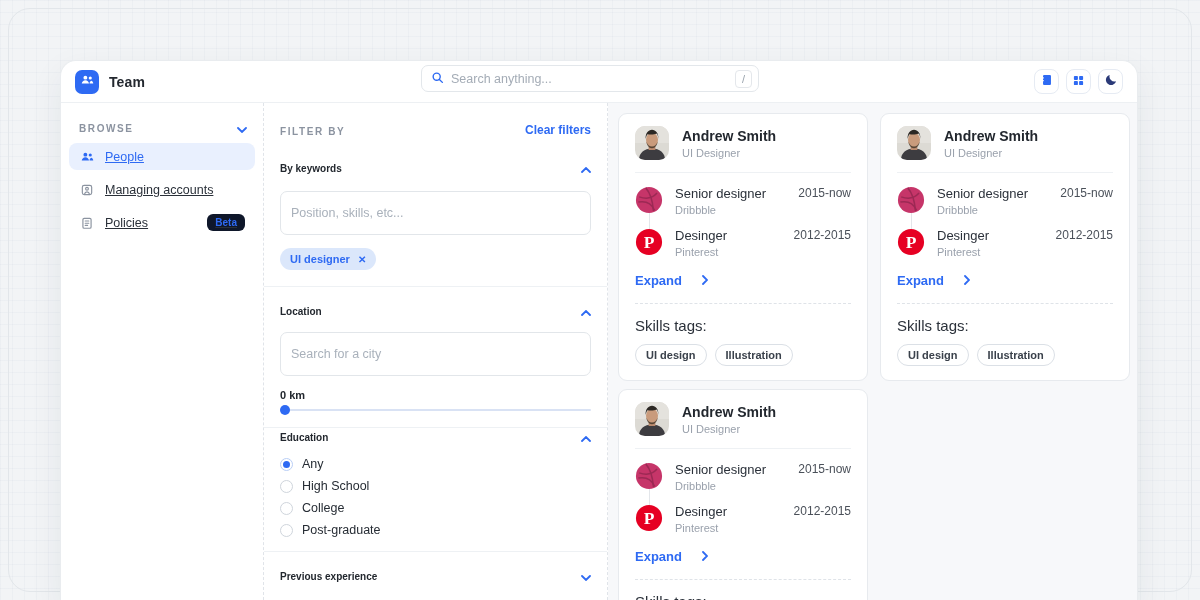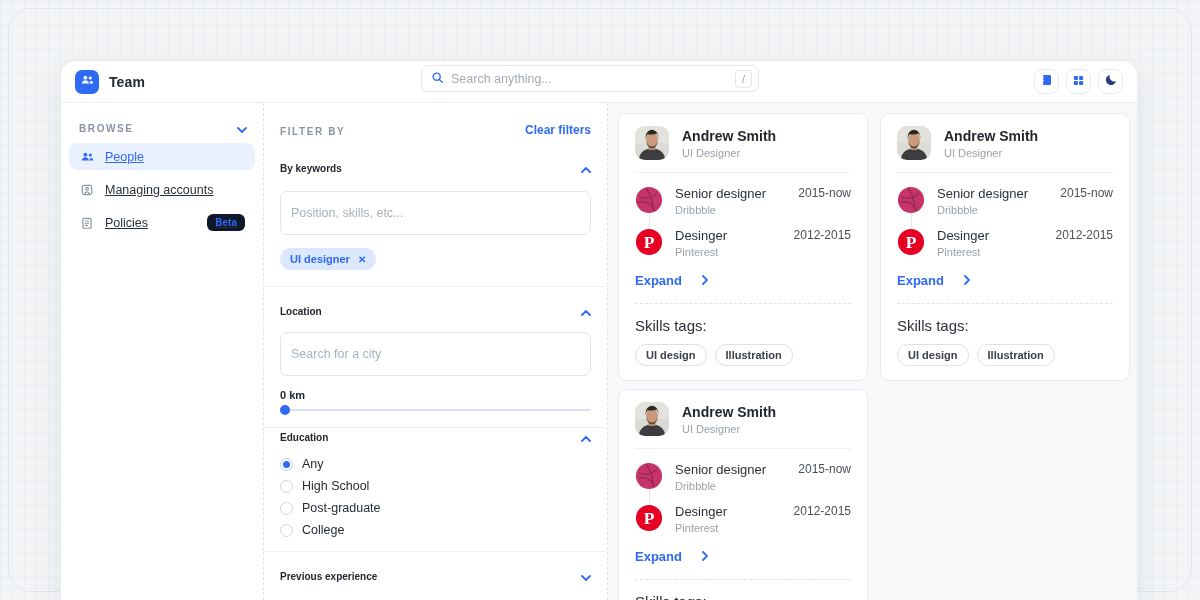--- a/index.html
+++ b/index.html
@@ -259,25 +259,25 @@
           <div class="radio-row">
             <span class="radio checked"></span>
             <span>Any</span>
           </div>
           <div class="radio-row">
             <span class="radio"></span>
             <span>High School</span>
           </div>
           <div class="radio-row">
             <span class="radio"></span>
-            <span>Post-graduate</span>
+            <span>College</span>
           </div>
           <div class="radio-row">
             <span class="radio"></span>
-            <span>College</span>
+            <span>Post-graduate</span>
           </div>
         </div>
       </div>
 
       <div class="fdivider" style="margin-top:14px;"></div>
 
       <div class="fsection" style="margin-top:15px;">
         <div class="fsection-head">
           <span class="fsection-title">Previous experience</span>
           <span>

